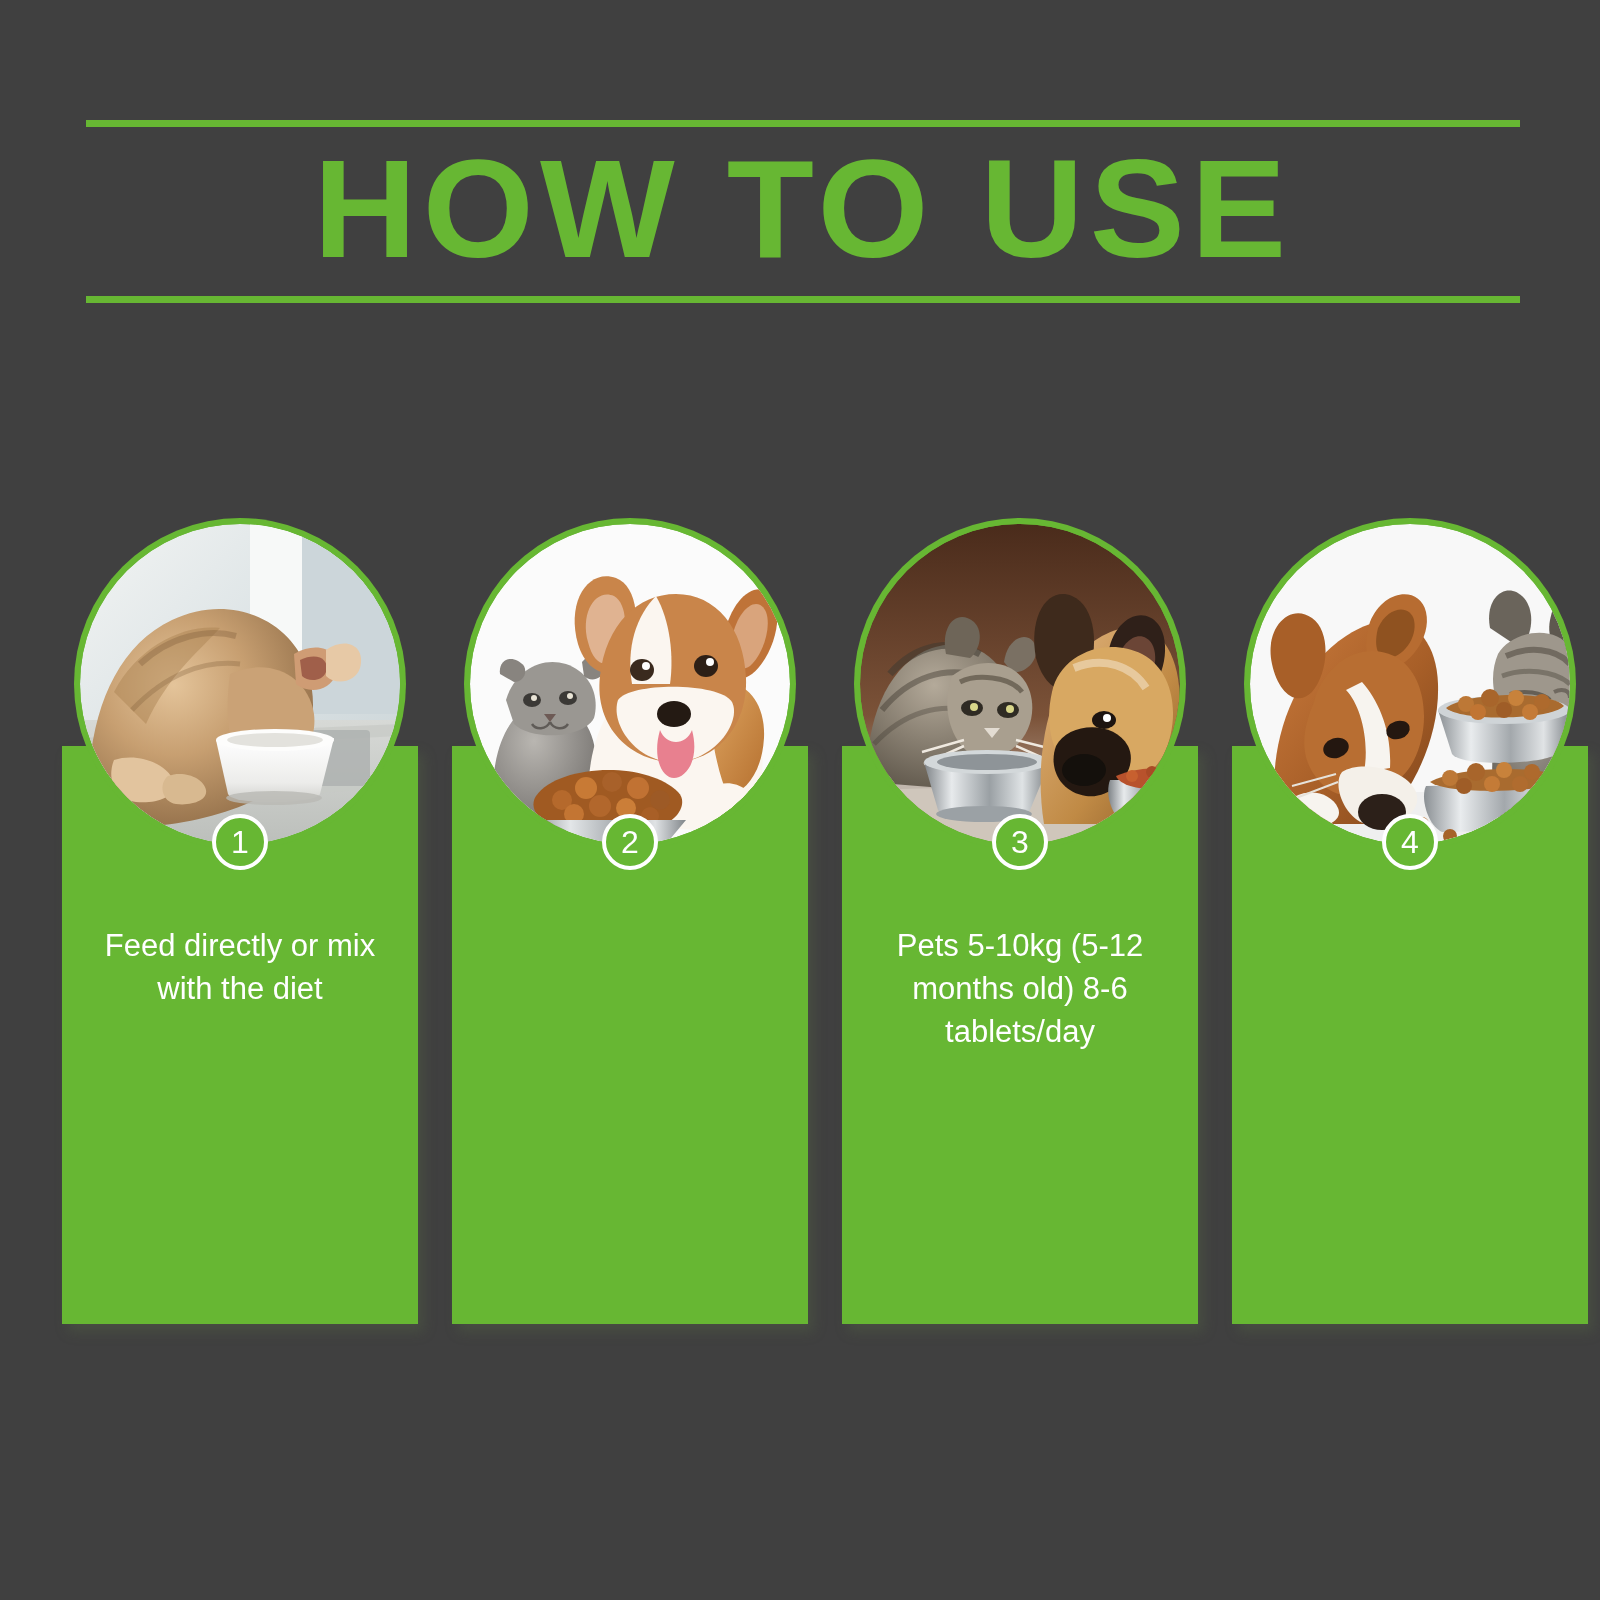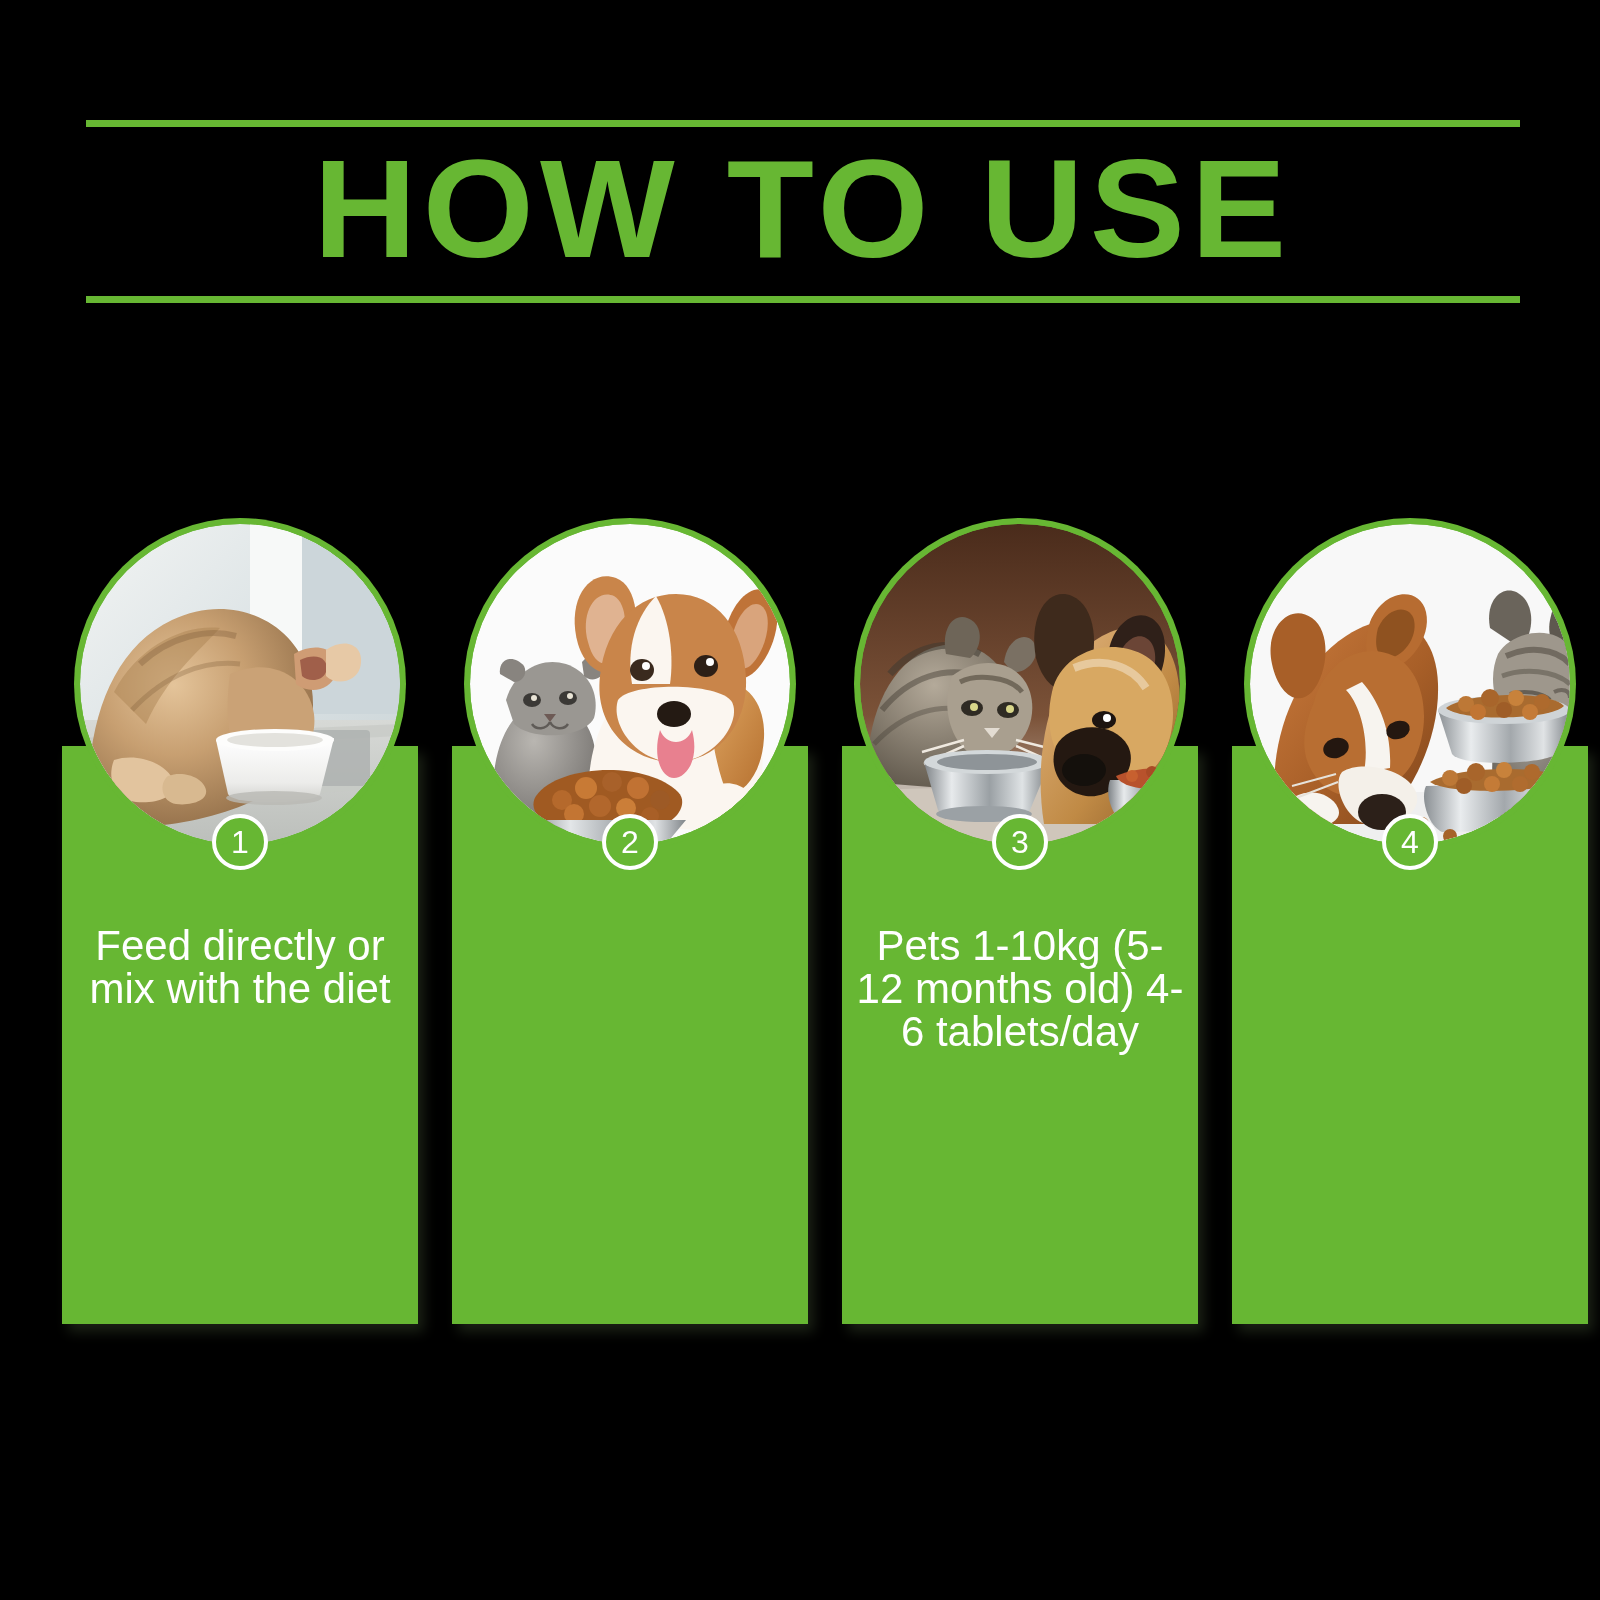--- a/index.html
+++ b/index.html
@@ -11,21 +11,21 @@
     width: 1600px;
     height: 1600px;
     background: #c3dfa5;
     font-family: "Liberation Sans", sans-serif;
     overflow: hidden;
   }
   #poster {
     position: relative;
     width: 1600px;
     height: 1600px;
-    background: #000000;
+    background: #404040;
   }
 
   
   .header {
     position: absolute;
     left: 86px;
     top: 112px;
     width: 1434px;
     height: 195px;
   }
@@ -122,21 +122,21 @@
   }
 
   .card-text {
     position: absolute;
     left: 14px;
     top: 400px;
     width: 328px;
     text-align: center;
     color: #ffffff;
     font-family: "Liberation Sans", sans-serif;
-    font-size: 42px;
+    font-size: 31px;
     line-height: 43px;
     z-index: 2;
   }
 </style>
 </head>
 <body>
 
 <div id="poster">
 
   <div class="header">
@@ -344,21 +344,21 @@
 
             <path d="M250 256 L320 256 L320 300 L266 300 C254 296 244 272 250 256 Z" fill="url(#c3steel)"></path>
             <path d="M256 252 C276 242 320 242 320 248 L320 262 C300 268 262 266 256 252 Z" fill="#b8522c"></path>
             <circle cx="272" cy="252" r="6" fill="#c7602f"></circle>
               <circle cx="292" cy="248" r="6" fill="#a94b25"></circle>
             <circle cx="310" cy="252" r="6" fill="#c96a34"></circle>
           </svg>
         </div>
       </div>
       <div class="badge">3</div>
-      <div class="card-text">Pets 1-10kg (5-12 months old) 4-6 tablets/day</div>
+      <div class="card-text">Pets 5-10kg (5-12 months old) 8-6 tablets/day</div>
     </div>
 
     <div class="card">
       <div class="card-body"></div>
       <div class="card-circle">
         <div class="photo">
           <svg viewBox="0 0 320 320" preserveAspectRatio="xMidYMid slice" aria-hidden="true">
             <defs>
               <linearGradient id="c4dog" x1="0" y1="0" x2="1" y2="1">
                 <stop offset="0%" stop-color="#c97a3c"></stop>

